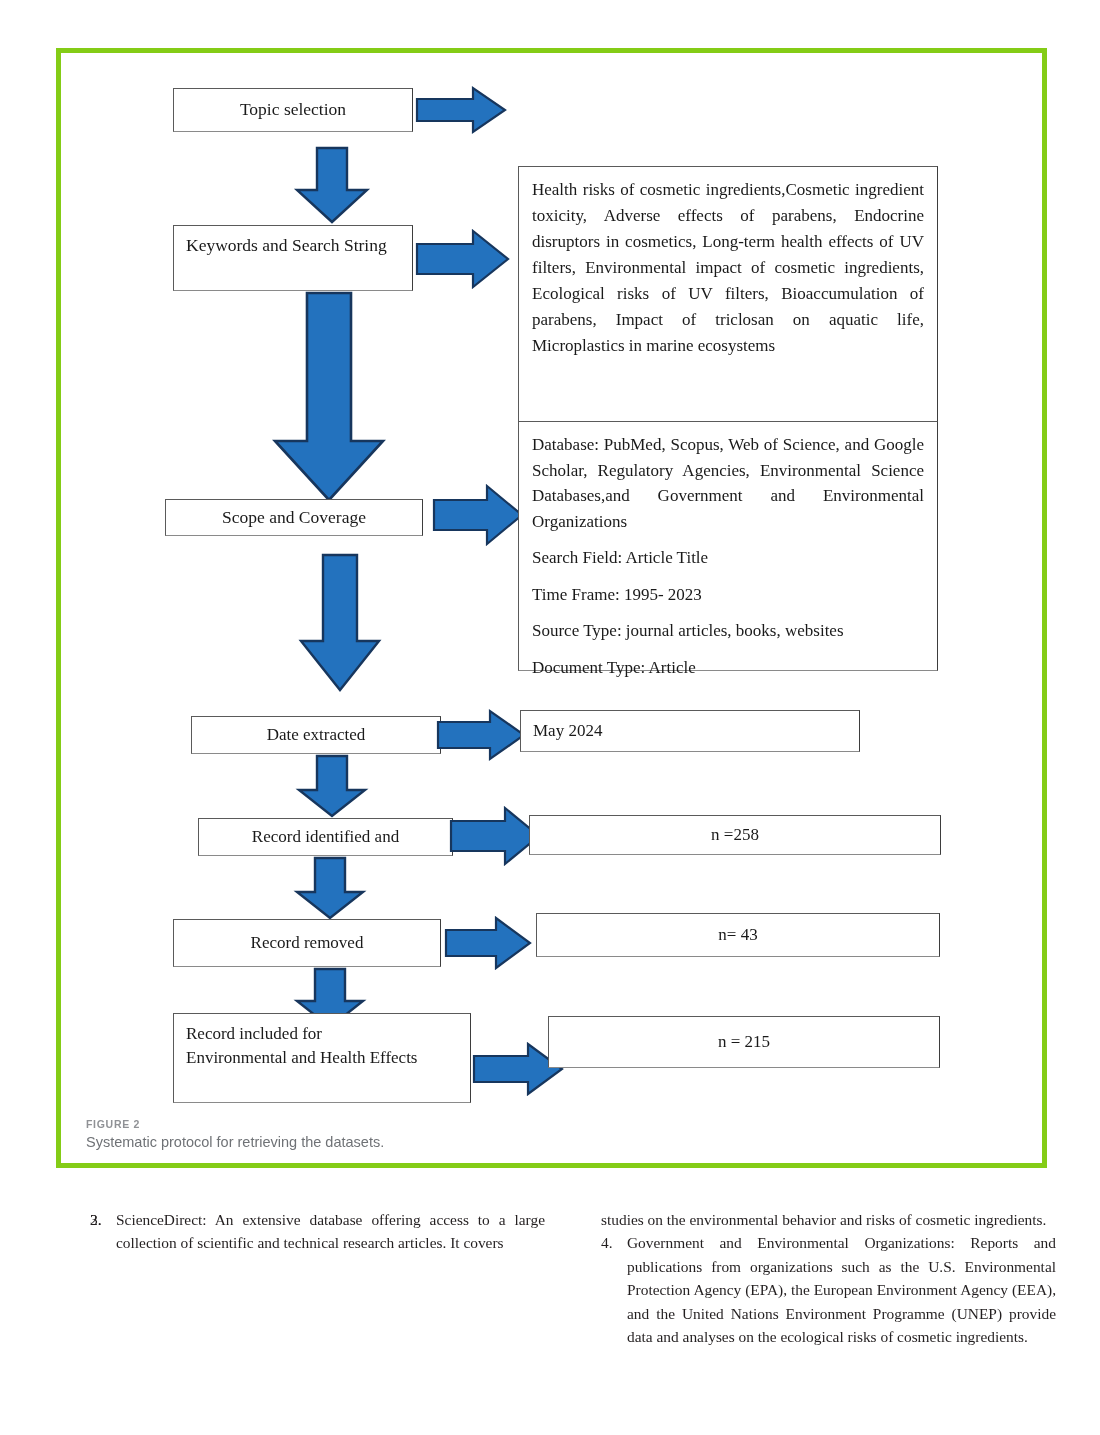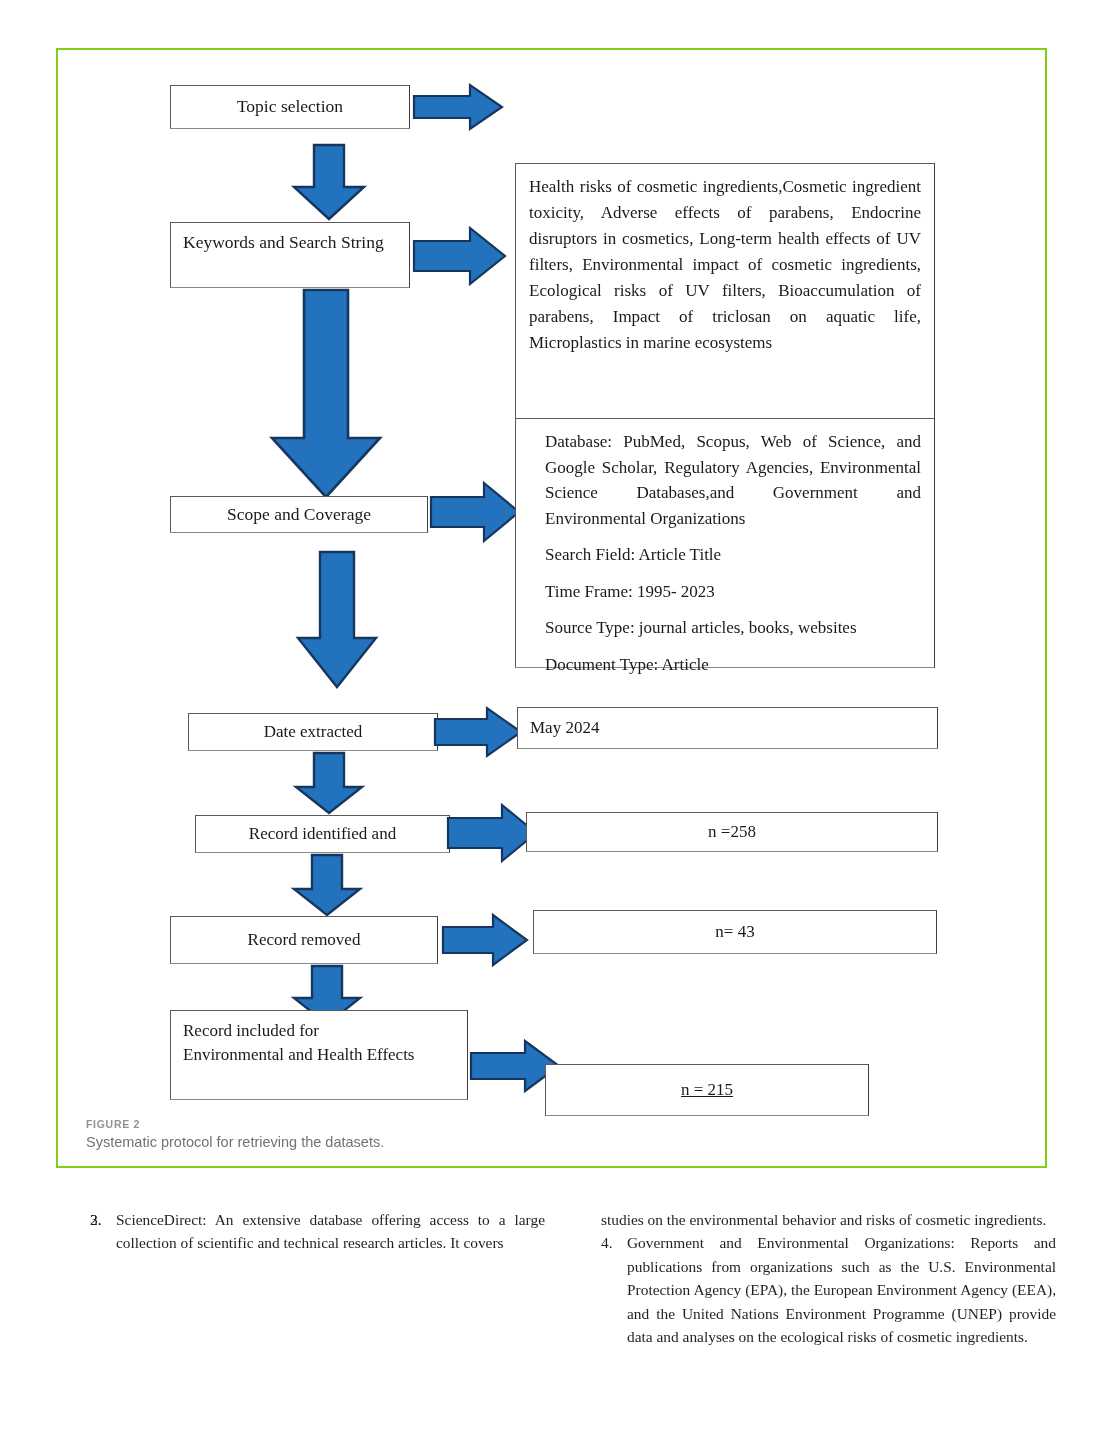--- a/index.html
+++ b/index.html
@@ -8,40 +8,40 @@
     background:#ffffff;
     font-family:"Liberation Serif", serif;
     color:#231f20;
     position:relative;
     overflow:hidden;
   }
   #figure-frame{
     position:absolute;
     left:56px;top:48px;
     width:991px;height:1120px;
-    border:2px solid #84cc16;
+    border:5px solid #84cc16;
     box-sizing:border-box;
     background:#fff;
   }
   
   .fbox{
     position:absolute;
     box-sizing:border-box;
     background:#ffffff;
     border:1px solid #5a5a5a;
     border-right-color:#3d3d3d;
     border-bottom-color:#8a8a8a;
     font-family:"Liberation Serif", serif;
     color:#1a1a1a;
     line-height:1.34;
   }
   .fbox.center{display:flex;align-items:center;justify-content:center;text-align:center;}
   .fbox.leftpad{padding:8px 12px;}
   .fbox.justify{padding:10px 13px;text-align:justify;}
-  .fbox.justify p{margin:0 0 11px 16px;}
+  .fbox.justify p{margin:0 0 11px 0;}
   .fbox.justify p:last-child{margin-bottom:0;}
   .jtext{text-align:justify;text-align-last:left;}
 
   
   .arrow{position:absolute;}
   .arrow svg{display:block;width:100%;height:100%;}
 
   
   #caption{
     position:absolute;
@@ -108,21 +108,21 @@
   <div class="fbox justify" style="left:457px;top:113px;width:420px;height:260px;font-size:17px;line-height:1.53;">
     <span class="jtext">Health risks of cosmetic ingredients,Cosmetic ingredient toxicity, Adverse effects of parabens, Endocrine disruptors in cosmetics, Long-term health effects of UV filters, Environmental impact of cosmetic ingredients, Ecological risks of UV filters, Bioaccumulation of parabens, Impact of triclosan on aquatic life, Microplastics in marine ecosystems</span>
   </div>
 
   <div class="arrow" style="left:210px;top:238px;width:116px;height:212px;">
     <svg viewBox="0 0 116 212" preserveAspectRatio="none">
       <polygon points="36,2 80,2 80,150 112,150 58,209 4,150 36,150" fill="#2372BE" stroke="#17365D" stroke-width="2.6" stroke-linejoin="miter"></polygon>
     </svg>
   </div>
 
-  <div class="fbox center" style="left:112px;top:446px;width:258px;height:37px;font-size:17.5px;">
+  <div class="fbox center" style="left:104px;top:446px;width:258px;height:37px;font-size:17.5px;">
     <span>Scope and  Coverage</span>
   </div>
 
   <div class="arrow" style="left:371px;top:430px;width:92px;height:64px;">
     <svg viewBox="0 0 92 64" preserveAspectRatio="none">
       <polygon points="2,17 55,17 55,3 90,32 55,61 55,47 2,47" fill="#2372BE" stroke="#17365D" stroke-width="2.2" stroke-linejoin="miter"></polygon>
     </svg>
   </div>
 
   <div class="fbox justify" style="left:457px;top:368px;width:420px;height:250px;font-size:17px;line-height:1.5;">
@@ -142,21 +142,21 @@
   <div class="fbox center" style="left:130px;top:663px;width:250px;height:38px;font-size:17px;">
     <span>Date extracted</span>
   </div>
 
   <div class="arrow" style="left:375px;top:655px;width:90px;height:54px;">
     <svg viewBox="0 0 90 54" preserveAspectRatio="none">
       <polygon points="2,14 54,14 54,3 88,27 54,51 54,40 2,40" fill="#2372BE" stroke="#17365D" stroke-width="2.2" stroke-linejoin="miter"></polygon>
     </svg>
   </div>
 
-  <div class="fbox leftpad" style="left:459px;top:657px;width:421px;height:42px;font-size:17px;display:flex;align-items:center;">
+  <div class="fbox leftpad" style="left:459px;top:657px;width:340px;height:42px;font-size:17px;display:flex;align-items:center;">
     <span>May  2024</span>
   </div>
 
   <div class="arrow" style="left:234px;top:701px;width:74px;height:64px;">
     <svg viewBox="0 0 74 64" preserveAspectRatio="none">
       <polygon points="22,2 52,2 52,36 70,36 37,62 4,36 22,36" fill="#2372BE" stroke="#17365D" stroke-width="2.4" stroke-linejoin="miter"></polygon>
     </svg>
   </div>
 
   <div class="fbox center" style="left:137px;top:765px;width:255px;height:38px;font-size:17px;">
@@ -203,21 +203,21 @@
     <div>Record included for</div>
     <div>Environmental and Health Effects</div>
   </div>
 
   <div class="arrow" style="left:411px;top:988px;width:92px;height:56px;">
     <svg viewBox="0 0 92 56" preserveAspectRatio="none">
       <polygon points="2,15 56,15 56,3 90,28 56,53 56,41 2,41" fill="#2372BE" stroke="#17365D" stroke-width="2.2" stroke-linejoin="miter"></polygon>
     </svg>
   </div>
 
-  <div class="fbox center" style="left:487px;top:1014px;width:324px;height:52px;font-size:17px;text-decoration:underline;">
+  <div class="fbox center" style="left:487px;top:963px;width:392px;height:52px;font-size:17px;">
     <span>n = 215</span>
   </div>
 
 </div>
 
 <div id="caption">
   <div class="cap-label">FIGURE 2</div>
   <div class="cap-text">Systematic protocol for retrieving the datasets.</div>
 </div>
 

